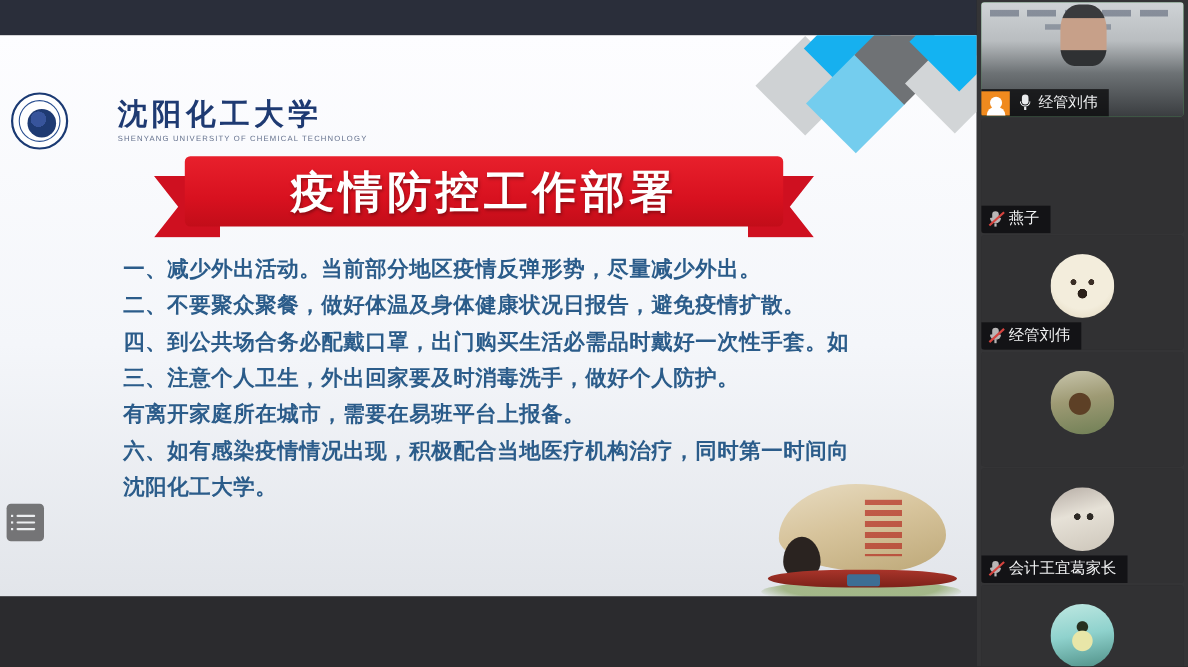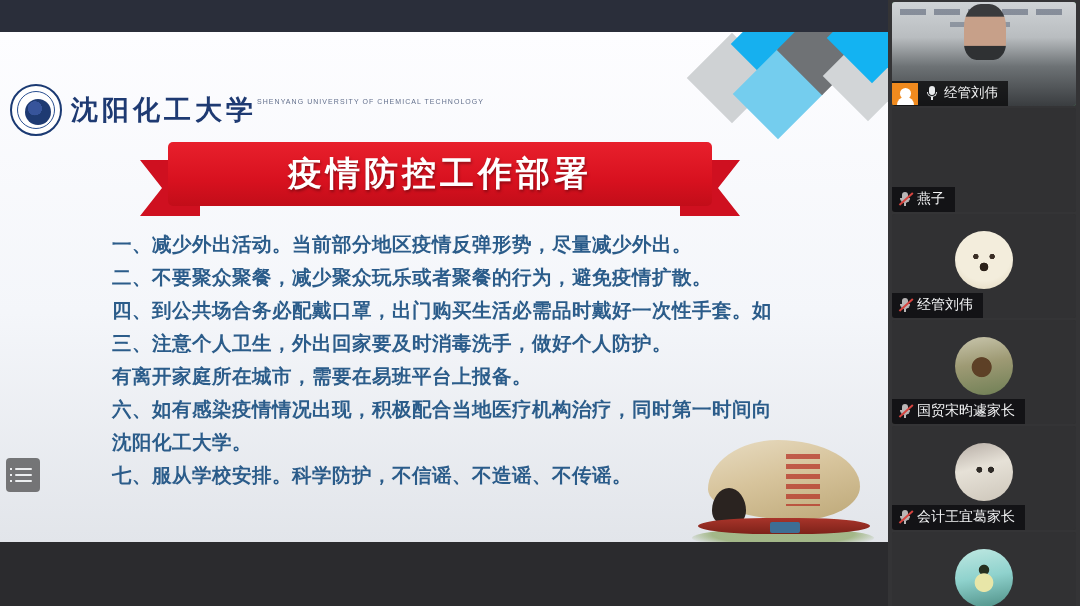--- a/index.html
+++ b/index.html
@@ -50,21 +50,21 @@
   }
   #logo-mark::before {
     content: ""; position: absolute; inset: 5px; border-radius: 50%;
     border: 1px solid #2a4f91;
   }
   #logo-mark::after {
     content: ""; position: absolute; left: 13px; top: 13px;
     width: 26px; height: 26px; border-radius: 50%;
     background: radial-gradient(circle at 38% 36%, #37549b 0 30%, #1e3a72 31% 100%);
   }
-  #logo-text { display: flex; justify-content: center; }
+  #logo-text { display: flex; flex-direction: column; justify-content: center; margin-left: 36px; }
   #logo-cn {
     font-size: 27px; color: #1e3a72; letter-spacing: 4px;
     font-weight: bold; line-height: 1.08;
     font-family: "DejaVu Serif", "Liberation Serif", serif;
   }
   #logo-en {
     font-size: 7px; color: #63708c; letter-spacing: 1.05px;
     margin-top: 3px; white-space: nowrap;
   }
 
@@ -78,21 +78,21 @@
   #ribbon-tail-l { left: 0; clip-path: polygon(0 0,100% 0,100% 100%,0 100%,22px 50%); }
   #ribbon-tail-r { right: 0; clip-path: polygon(0 0,100% 0,calc(100% - 22px) 50%,100% 100%,0 100%); }
   #ribbon-main {
     position: absolute; left: 28px; top: 0; right: 28px; height: 64px;
     background: linear-gradient(180deg,#e8202c 0%,#d8111f 60%,#c20d19 100%);
     border-radius: 5px;
   }
   #ribbon-title {
     position: absolute; left: 28px; top: 0; right: 28px; height: 64px;
     display: flex; align-items: center; justify-content: center;
-    color: #fff; font-size: 34px; font-weight: bold; letter-spacing: 4px;
+    color: #fff; font-size: 40px; font-weight: bold; letter-spacing: 4px;
     font-family: "DejaVu Sans", "Liberation Sans", sans-serif;
     text-shadow: 1px 2px 3px rgba(0,0,0,.35);
   }
 
   
   #slide-body {
     position: absolute; left: 112px; top: 196px; width: 690px; font-weight: bold;
   }
   .slide-line {
     font-size: 19.5px; color: #2b5c8a; line-height: 33px;
@@ -290,27 +290,26 @@
 
       <div id="ribbon-wrap">
         <div id="ribbon-tail-l"></div>
         <div id="ribbon-tail-r"></div>
         <div id="ribbon-main"></div>
         <div id="ribbon-title">疫情防控工作部署</div>
       </div>
 
       <div id="slide-body">
         <div class="slide-line">一、减少外出活动。当前部分地区疫情反弹形势，尽量减少外出。</div>
-        <div class="slide-line">二、不要聚众聚餐，减少聚众玩乐或者聚餐的行为，避免疫情扩散。</div>
+        <div class="slide-line">二、不要聚众聚餐，做好体温及身体健康状况日报告，避免疫情扩散。</div>
         <div class="slide-line">四、到公共场合务必配戴口罩，出门购买生活必需品时戴好一次性手套。如</div>
         <div class="slide-line">三、注意个人卫生，外出回家要及时消毒洗手，做好个人防护。</div>
         <div class="slide-line cont">有离开家庭所在城市，需要在易班平台上报备。</div>
         <div class="slide-line">六、如有感染疫情情况出现，积极配合当地医疗机构治疗，同时第一时间向</div>
         <div class="slide-line cont">沈阳化工大学。</div>
-        <div class="slide-line">七、服从学校安排。科学防护，不信谣、不造谣、不传谣。</div>
       </div>
 
       <div id="stone">
         <div id="stone-rock"></div>
         <div id="stone-carve"></div>
         <div id="stone-dark"></div>
         <div id="stone-grass"></div>
         <div id="stone-base"></div>
         <div id="stone-plaque"></div>
       </div>
@@ -365,28 +364,20 @@
             <span class="arc"></span>
             <span class="stem"></span>
         </span>
         <span class="nm">经管刘伟</span>
       </div>
     </div>
 
     <div class="tile">
       <div class="tile-blank"></div>
       <div class="avatar av-scene"></div>
-      <div class="name-chip">
-        <span class="mic muted">
-          <span class="cap"></span>
-            <span class="arc"></span>
-            <span class="stem"></span>
-        </span>
-        <span class="nm">国贸宋昀遽家长</span>
-      </div>
     </div>
 
     <div class="tile">
       <div class="tile-blank"></div>
       <div class="avatar av-cat"></div>
       <div class="name-chip">
         <span class="mic muted">
           <span class="cap"></span>
             <span class="arc"></span>
             <span class="stem"></span>

